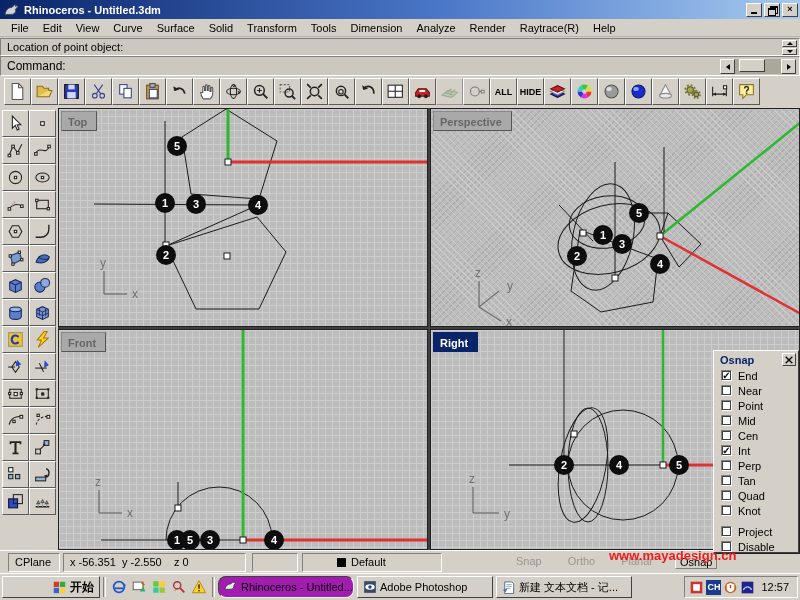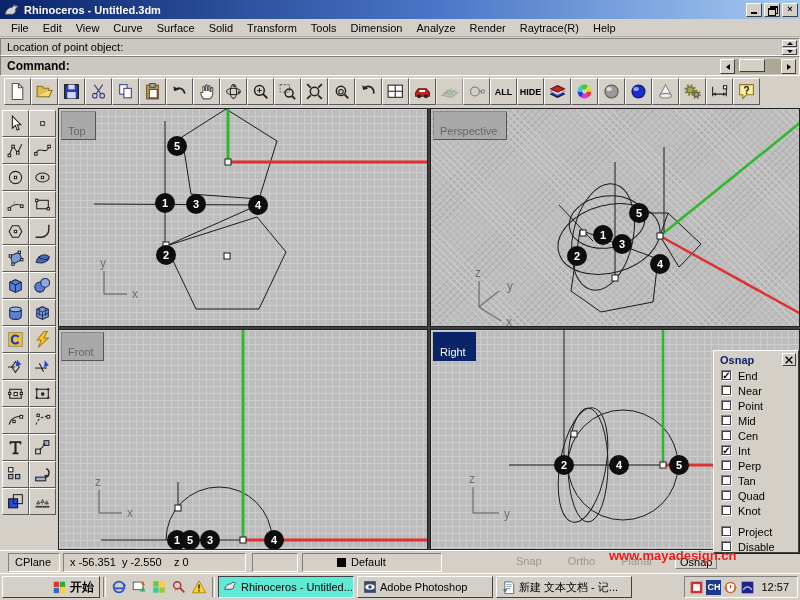--- a/index.html
+++ b/index.html
@@ -22,21 +22,21 @@
   .restore-glyph::before { content:""; position:absolute; left:2px; top:0; width:6px; height:5px; border:1px solid #000; border-top-width:2px; }
   .restore-glyph::after { content:""; position:absolute; left:0; top:2px; width:6px; height:5px; border:1px solid #000; border-top-width:2px; background:#d4d0c8; }
 
   #menubar { position:absolute; left:0; top:19px; width:800px; height:18px; background:#d4d0c8;
     display:flex; align-items:center; padding-left:4px; border-bottom:1px solid #b8b4ac; }
   .menu-item { padding:1px 7px; }
 
   .cmdrow { position:absolute; left:0; width:800px; background:#ccc8c0; border:1px solid;
     border-color:#808080 #fff #fff #808080; display:flex; align-items:center; padding-left:6px; }
   #cmd-history { top:38px; height:18px; }
-  #cmd-line { top:56px; height:20px; font-weight:bold; font-size:12px; }
+  #cmd-line { top:56px; height:20px; font-weight:normal; font-size:12px; }
   .mini-vscroll { position:absolute; right:2px; top:1px; width:15px; height:15px; display:flex; flex-direction:column; gap:1px; }
   .mini-btn { width:15px; height:7px; background:#d4d0c8; border:1px solid; border-color:#fff #404040 #404040 #fff;
     display:flex; align-items:center; justify-content:center; }
   .tri-up { width:0; height:0; border-left:3px solid transparent; border-right:3px solid transparent; border-bottom:3px solid #000; }
   .tri-down { width:0; height:0; border-left:3px solid transparent; border-right:3px solid transparent; border-top:3px solid #000; }
   .tri-left { width:0; height:0; border-top:3px solid transparent; border-bottom:3px solid transparent; border-right:4px solid #000; }
   .tri-right { width:0; height:0; border-top:3px solid transparent; border-bottom:3px solid transparent; border-left:4px solid #000; }
   .mini-hscroll { position:absolute; right:3px; top:2px; width:76px; height:15px; display:flex; }
   .hbtn { width:15px; height:15px; background:#d4d0c8; border:1px solid; border-color:#fff #404040 #404040 #fff;
     display:flex; align-items:center; justify-content:center; }
@@ -58,21 +58,21 @@
   #viewports { position:absolute; left:58px; top:108px; width:742px; height:442px; background:#404040;
     display:grid; grid-template-columns:370px 370px; grid-template-rows:219px 221px; gap:2px; }
   .viewport { position:relative; overflow:hidden; border:1px solid #202020; }
   .grid-ortho { background-color:#bcbcbc;
     background-image:linear-gradient(#cdcdcd 1px, transparent 1px), linear-gradient(90deg,#cdcdcd 1px, transparent 1px);
     background-size:7px 7px; }
   .grid-persp { background-color:#bdbdbd;
     background-image:repeating-linear-gradient(45deg,#cacaca 0 1px, transparent 1px 5px),
                      repeating-linear-gradient(-45deg,#adadad 0 1px, transparent 1px 5px); }
   .viewport svg { position:absolute; left:0; top:0; }
-  .vp-label { position:absolute; left:2px; top:2px; padding:13px 9px 2px 6px; font-weight:normal;
+  .vp-label { position:absolute; left:2px; top:2px; padding:4px 9px 2px 6px; font-weight:bold;
     background:#a9a9a9; color:#666; border:1px solid #8a8a8a; border-right-color:#555; border-bottom-color:#555; }
   .vp-label.active { background:#0a246a; color:#fff; border-color:#0a246a; }
 
   
   #osnap { position:absolute; left:713px; top:350px; width:86px; height:203px; background:#d4d0c8;
     border:1px solid; border-color:#fff #404040 #404040 #fff; box-shadow:1px 1px 0 #202020; z-index:5; }
   #osnap .ttl { height:17px; display:flex; align-items:center; padding:0 2px 0 6px; }
   #osnap .ttl span { color:#0a246a; font-weight:bold; flex:1; }
   .x-btn { width:14px; height:13px; background:#d4d0c8; border:1px solid; border-color:#fff #404040 #404040 #fff;
     font-size:10px; font-weight:bold; display:flex; align-items:center; justify-content:center; }
@@ -88,21 +88,21 @@
     display:flex; align-items:center; padding:0 6px; white-space:pre; }
   .st-toggle { margin-left:2px; padding:0 4px; color:#9a968e; }
   .st-toggle.on { color:#000; border:1px solid; border-color:#fff #808080 #808080 #fff; }
   .swatch { width:9px; height:9px; background:#000; margin-right:5px; }
 
   
   #taskbar { position:absolute; left:0; top:573px; width:800px; height:27px; background:#d4d0c8;
     border-top:1px solid #fff; display:flex; align-items:center; padding:0 2px; }
   .tk-btn { height:22px; background:#d4d0c8; border:1px solid; border-color:#fff #404040 #404040 #fff;
     display:flex; align-items:center; gap:3px; padding:0 5px; white-space:nowrap; overflow:hidden; }
-  .tk-btn.active { border-color:#404040 #fff #fff #404040; background:#5eead4; }
+  .tk-btn.active { border-color:#404040 #fff #fff #404040; background:#a21caf;border-radius:8px; }
   #start-btn { font-weight:bold; font-size:12px;padding-left:48px; }
   .tk-sep { width:3px; height:20px; margin:0 3px; border-left:1px solid #808080; border-right:1px solid #fff; }
   .ql-icon { width:20px; height:20px; display:flex; align-items:center; justify-content:center; }
   .ql-icon svg { width:16px; height:16px; }
   .task { width:136px; margin-right:3px; font-size:11px; }
   .task svg { flex:0 0 14px; width:14px; height:14px; }
   #tray { margin-left:auto; height:22px; border:1px solid; border-color:#808080 #fff #fff #808080;
     display:flex; align-items:center; gap:2px; padding:0 8px 0 4px; }
   #tray svg { width:15px; height:15px; }
   #clock { margin-left:4px; }

